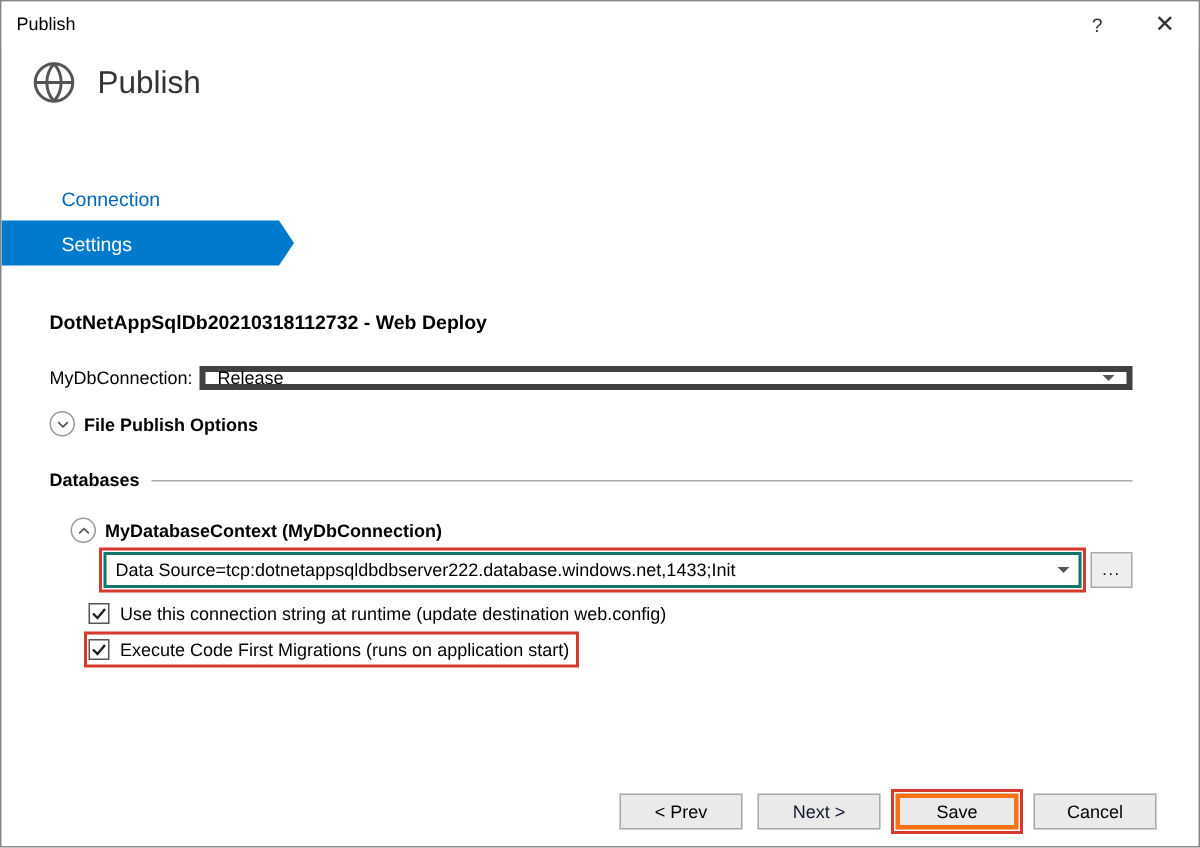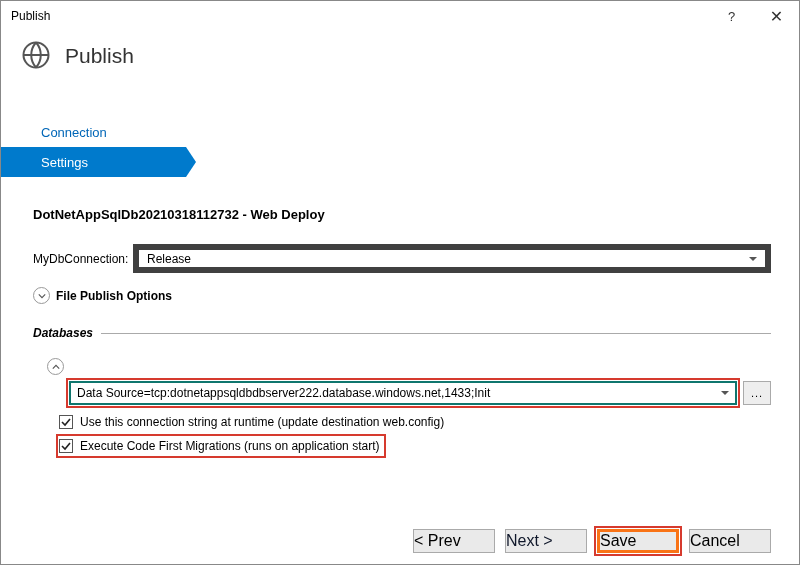--- a/index.html
+++ b/index.html
@@ -61,38 +61,38 @@
     .sidebar-item.selected::after {
       content: "";
       position: absolute;
       right: -10px; top: 0;
       border-top: 15px solid transparent;
       border-bottom: 15px solid transparent;
       border-left: 10px solid #007acc;
     }
     .main {
       flex: 1;
-      padding: 30px 28px 0 32px;
+      padding: 30px 44px 0 32px;
     }
     .profile-name {
       font-weight: 700;
       font-size: 13px;
       margin-bottom: 22px;
     }
     .config-row {
       display: flex;
       align-items: center;
       gap: 10px;
       margin-bottom: 14px;
     }
     .config-label { width: 90px; }
     .config-select {
       flex: 1;
-      height: 29px;
-      border: 6px solid #404040;
+      height: 16px;
+      border: 4px solid #404040;
       background: #fff;
       padding: 0 24px 0 8px;
       position: relative;
       display: flex; align-items: center;
       font-size: 12px;
     }
     .config-select::after {
       content: "";
       position: absolute; right: 8px; top: 50%;
       border-left: 4px solid transparent;
@@ -115,21 +115,20 @@
       display: flex; align-items: center; justify-content: center;
       background: #fff;
     }
     .expander-btn svg { width: 8px; height: 8px; }
     .section-header {
       display: flex;
       align-items: center;
       font-weight: 700;
       margin-bottom: 18px;
       gap: 8px;
-      font-style: italic;
     }
     .section-header .line {
       flex: 1; height: 1px; background: #aaa;
     }
     .db-expander {
       display: flex;
       align-items: center;
       gap: 6px;
       font-weight: 700;
       padding-left: 14px;
@@ -196,22 +195,22 @@
       padding: 0 28px;
       display: flex;
       justify-content: flex-end;
       align-items: center;
       gap: 10px;
     }
     .btn {
       width: 82px; height: 24px;
       border: 1px solid #aaa;
       background: #eaeaea;
-      display: flex; align-items: center; 
-      font-size: 16px;
+      display: flex; align-items: center; justify-content: center;
+      font-size: 12px;
     }
     .btn.disabled { color: #0f172a; }
     .btn.primary {
       border: 3px solid #f97316;
     }
   </style>
 </head>
 <body>
 
 <div class="titlebar">
@@ -263,20 +262,21 @@
       <span>Databases</span>
       <span class="line"></span>
     </div>
 
     <div class="db-expander">
       <span class="expander-btn">
         <svg viewBox="0 0 10 10">
             <path d="M1 7 L5 3 L9 7" stroke="#555" stroke-width="1.4" fill="none"></path>
           </svg>
       </span>
+      <span>MyDatabaseContext (MyDbConnection)</span>
     </div>
 
     <div class="conn-row">
       <div class="conn-select highlight-red">
         <span>Data Source=tcp:dotnetappsqldbdbserver222.database.windows.net,1433;Init</span>
       </div>
       <div class="browse-btn">
         <span>...</span>
       </div>
     </div>

